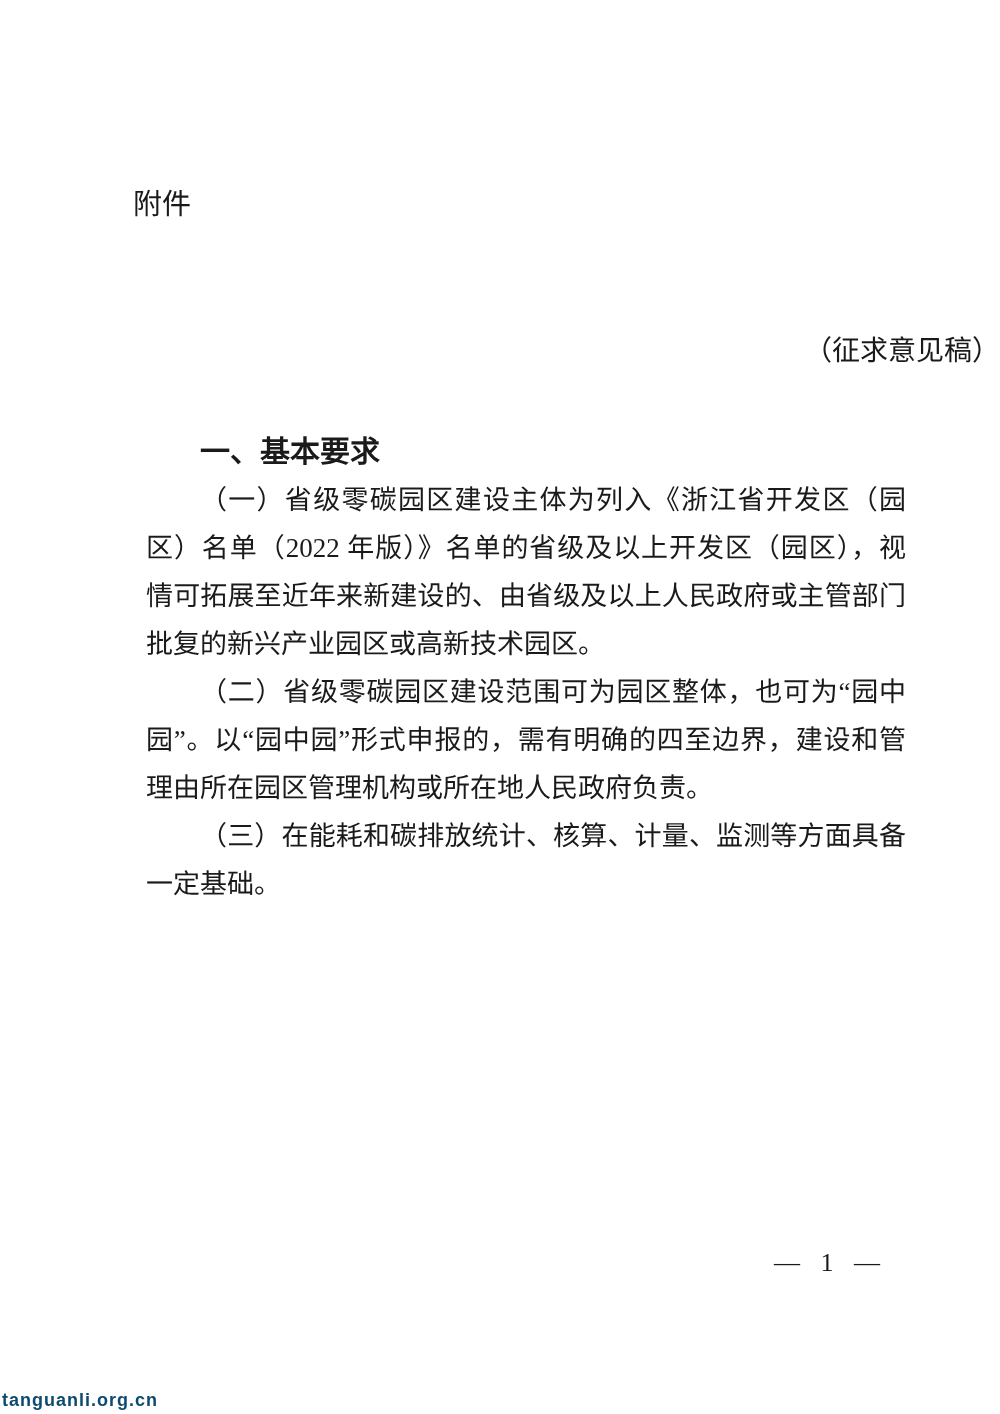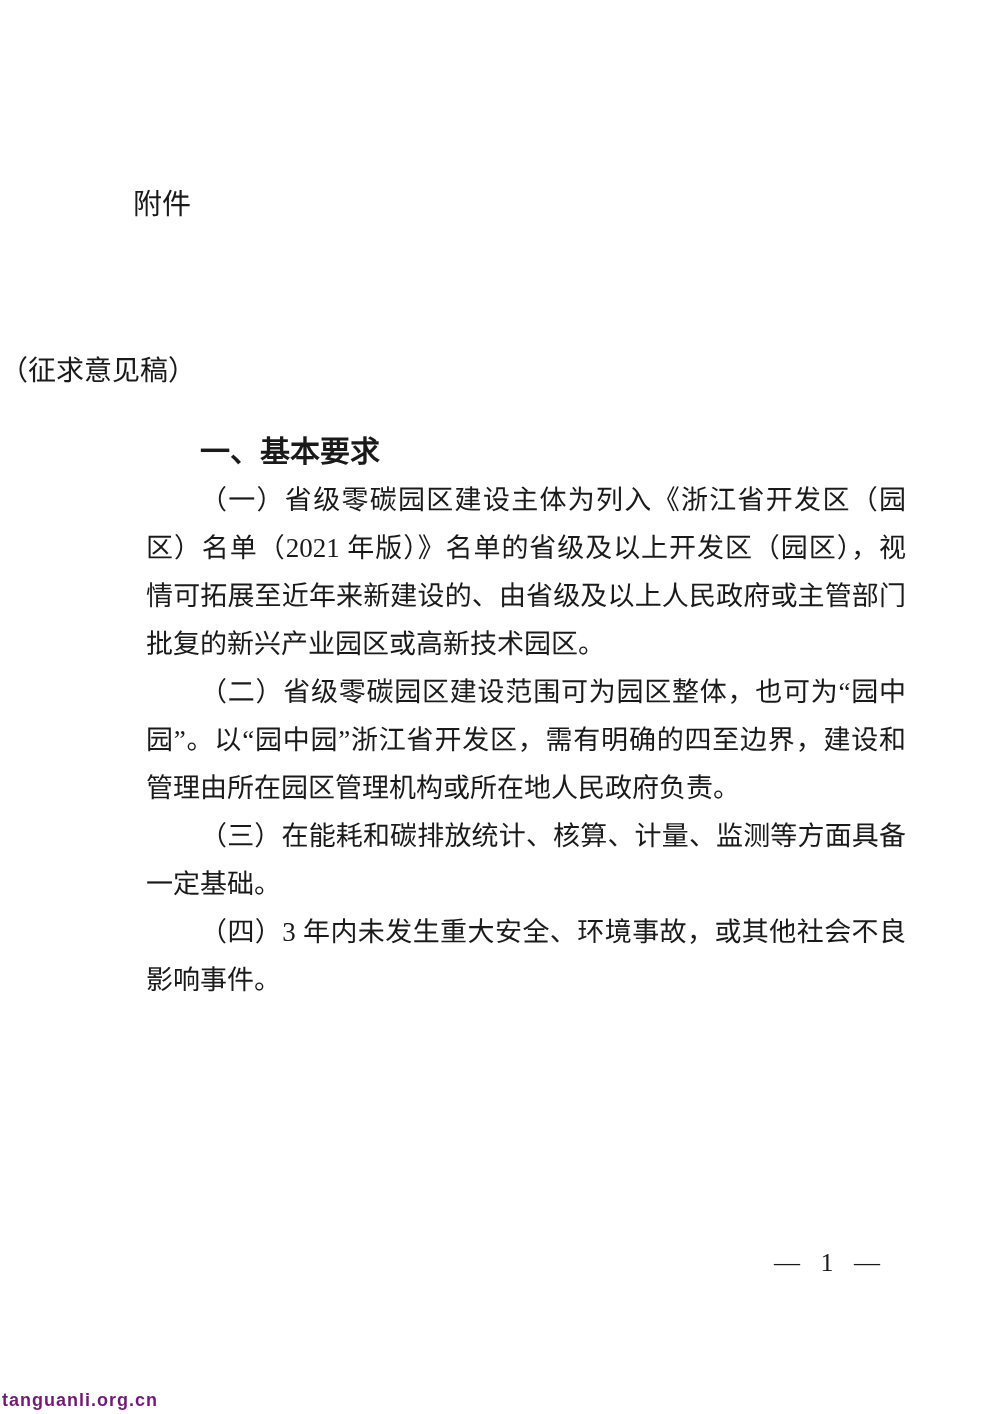--- a/index.html
+++ b/index.html
@@ -36,22 +36,22 @@
     font-family: "Liberation Sans", "DejaVu Sans", sans-serif;
     font-weight: 700;
     font-size: 39px;
     line-height: 46px;
     letter-spacing: 0px;
   }
   .doc-subtitle {
     position: absolute;
     left: 0;
     right: 0;
-    top: 351px;
-    text-align: left;
+    top: 331px;
+    text-align: right;
     font-size: 28px;
     line-height: 40px;
     font-family: "Liberation Serif", "DejaVu Serif", serif;
   }
   .content {
     position: absolute;
     left: 146px;
     top: 428px;
     width: 760px;
     font-size: 27px;
@@ -83,45 +83,44 @@
   }
   .watermark {
     position: absolute;
     left: 2px;
     top: 1388px;
     font-family: "Liberation Sans", "DejaVu Sans", sans-serif;
     font-weight: 700;
     font-size: 18px;
     line-height: 24px;
     letter-spacing: 1px;
-    color: #701a75;
+    color: #0c4a6e;
     text-align: right;
   }
 </style>
 </head>
 <body>
 
 <div class="page">
 
   <div class="attachment">附件</div>
 
 
   <div class="doc-subtitle">（征求意见稿）</div>
 
   <div class="content">
 
     <h2>一、基本要求</h2>
 
-    <p>（一）省级零碳园区建设主体为列入《浙江省开发区（园区）名单（2021 年版）》名单的省级及以上开发区（园区），视情可拓展至近年来新建设的、由省级及以上人民政府或主管部门批复的新兴产业园区或高新技术园区。</p>
+    <p>（一）省级零碳园区建设主体为列入《浙江省开发区（园区）名单（2022 年版）》名单的省级及以上开发区（园区），视情可拓展至近年来新建设的、由省级及以上人民政府或主管部门批复的新兴产业园区或高新技术园区。</p>
 
-    <p>（二）省级零碳园区建设范围可为园区整体，也可为“园中园”。以“园中园”浙江省开发区，需有明确的四至边界，建设和管理由所在园区管理机构或所在地人民政府负责。</p>
+    <p>（二）省级零碳园区建设范围可为园区整体，也可为“园中园”。以“园中园”形式申报的，需有明确的四至边界，建设和管理由所在园区管理机构或所在地人民政府负责。</p>
 
     <p>（三）在能耗和碳排放统计、核算、计量、监测等方面具备一定基础。</p>
 
-    <p>（四）3 年内未发生重大安全、环境事故，或其他社会不良影响事件。</p>
 
 
 
   </div>
 
   <div class="page-number">— 1 —</div>
 
   <div class="watermark">tanguanli.org.cn</div>
 
 </div>

